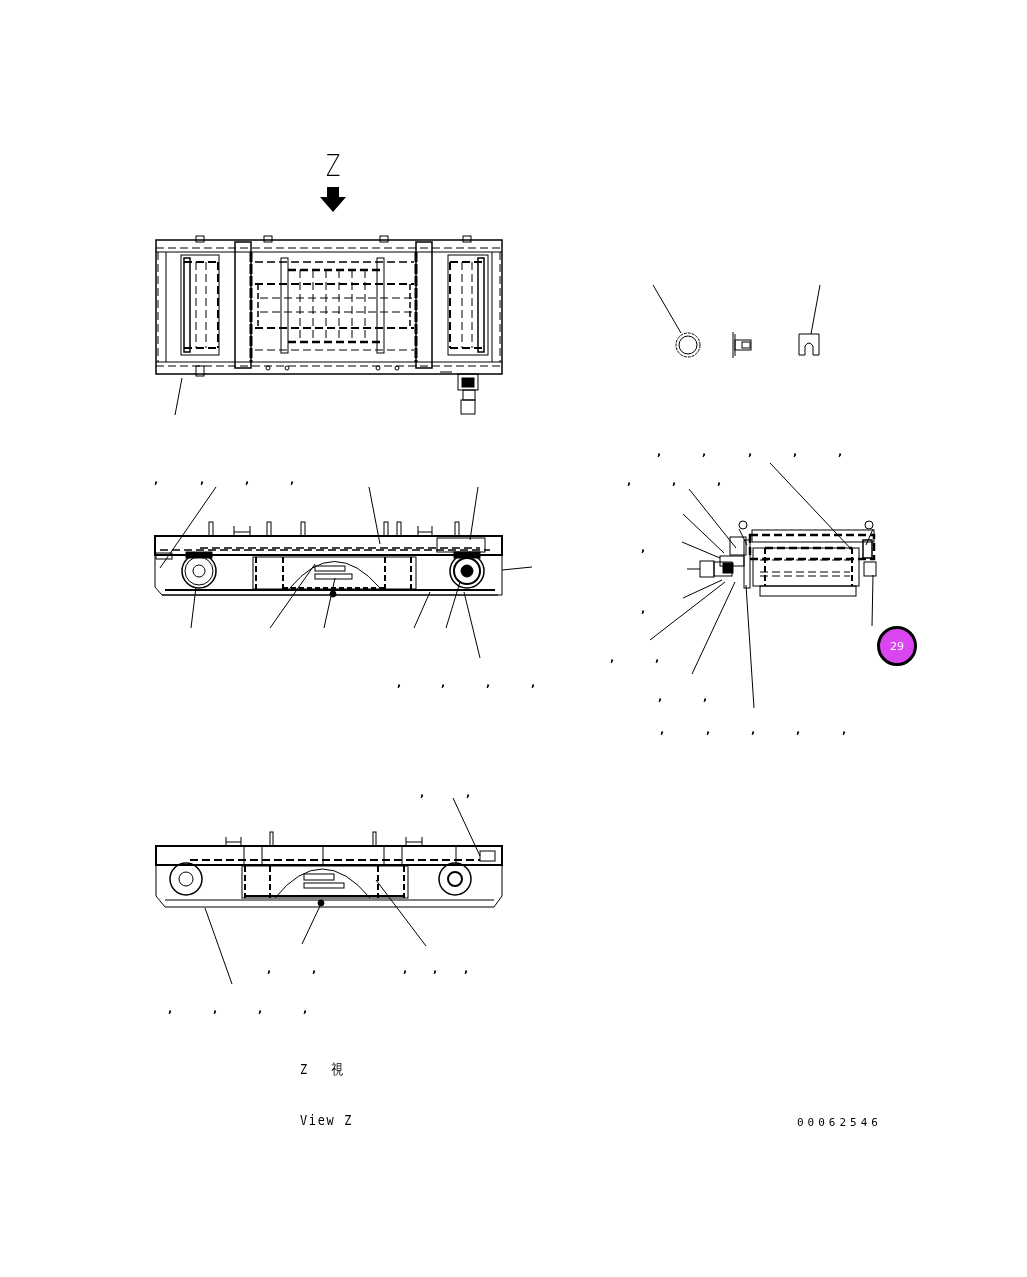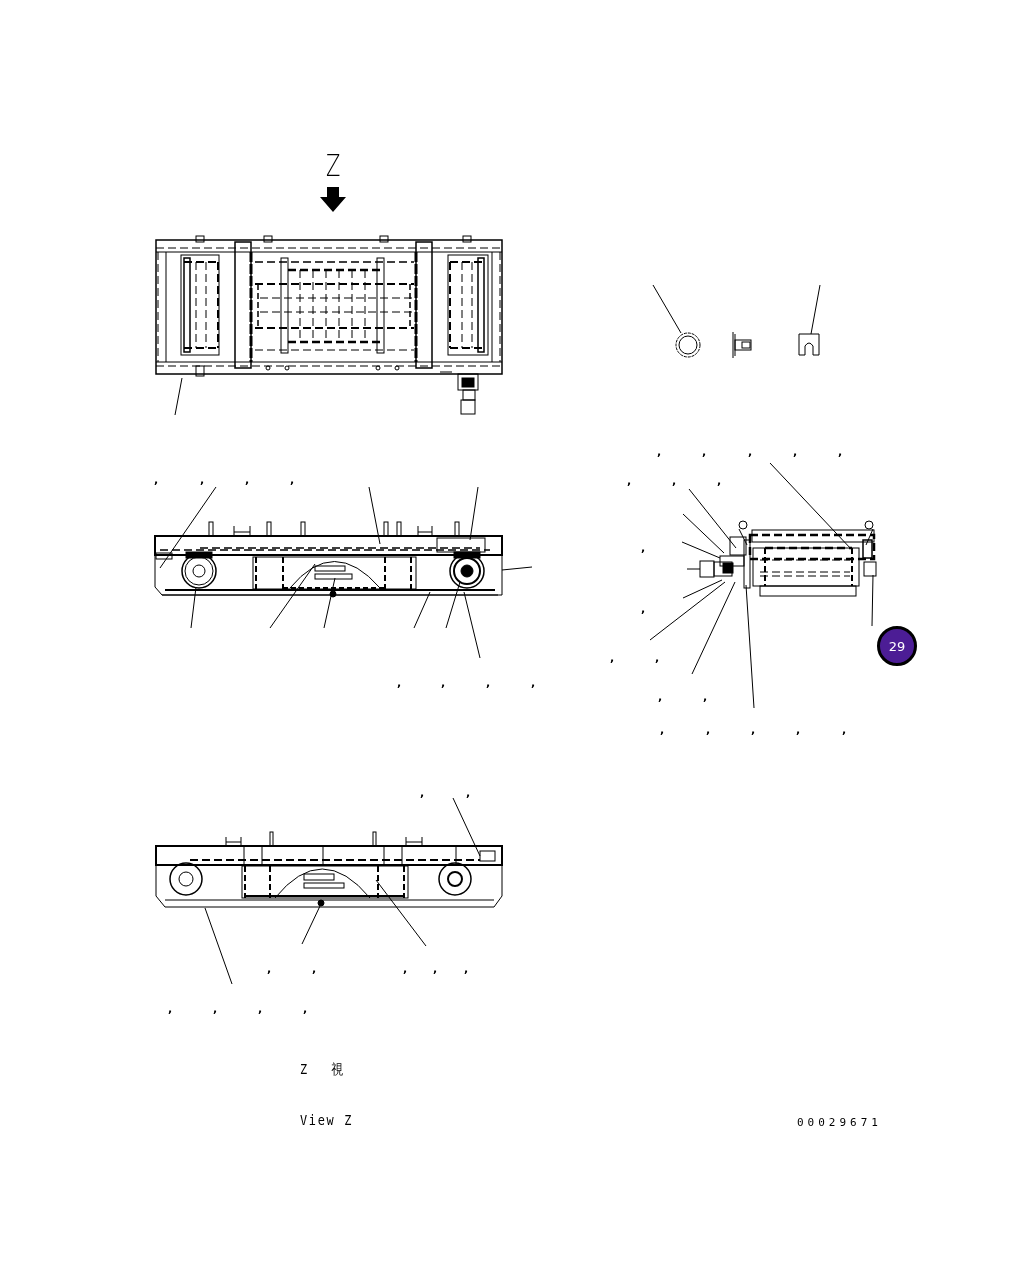--- a/index.html
+++ b/index.html
@@ -3,21 +3,21 @@
 <meta charset="utf-8">
 <style>
   html, body { margin: 0; padding: 0; background: #ffffff; }
   body { width: 1027px; height: 1277px; position: relative; overflow: hidden; font-family: "DejaVu Sans Mono", monospace; }
   svg.draw { position: absolute; left: 0; top: 0; }
   .lbl { position: absolute; font-family: "DejaVu Sans Mono", monospace; font-size: 13px; color: #000; white-space: pre; line-height: 1; }
   .comma { position: absolute; font-family: "DejaVu Sans", sans-serif; font-size: 11px; color: #000; line-height: 1; font-weight: bold; }
   .z-letter { position: absolute; left: 326px; top: 148px; font-family: "DejaVu Sans", sans-serif; font-size: 30px; font-weight: 200; transform: scaleX(0.7); transform-origin: left top; }
   .view-z { position: absolute; left: 300px; top: 1027px; font-size: 14px; line-height: 17px; letter-spacing: 2px; transform: scaleX(0.85); transform-origin: left top; }
   .docnum { position: absolute; left: 797px; top: 1117px; font-size: 11px; letter-spacing: 4px; }
-  .badge { position: absolute; left: 877px; top: 626px; width: 34px; height: 34px; border-radius: 50%; background: #4c1d95; border: 3px solid #000; color: #fff; font-family: "DejaVu Sans", sans-serif; font-size: 13px; display: flex; align-items: center; justify-content: center; box-sizing: content-box; }
+  .badge { position: absolute; left: 877px; top: 626px; width: 34px; height: 34px; border-radius: 50%; background: #d946ef; border: 3px solid #000; color: #fff; font-family: "DejaVu Sans", sans-serif; font-size: 11px; display: flex; align-items: center; justify-content: center; box-sizing: content-box; }
 </style>
 </head>
 <body>
 
 <svg class="draw" width="1027" height="1277" viewBox="0 0 1027 1277" xmlns="http://www.w3.org/2000/svg">
   <g stroke="#000" fill="none" stroke-width="1">
 
     <g>
       <polygon points="327,187 339,187 339,197 346,197 333,212 320,197 327,197" fill="#000" stroke="none"></polygon>
     </g>
@@ -283,13 +283,13 @@
   <span class="comma" style="left:303px;top:1003px">,</span>
 </div>
 
 <div class="view-z lbl">
   <div>Z　 視</div>
   <div>View Z</div>
 </div>
 
 <div class="badge">29</div>
 
-<div class="docnum lbl">00029671</div>
+<div class="docnum lbl">00062546</div>
 
 </body></html>

